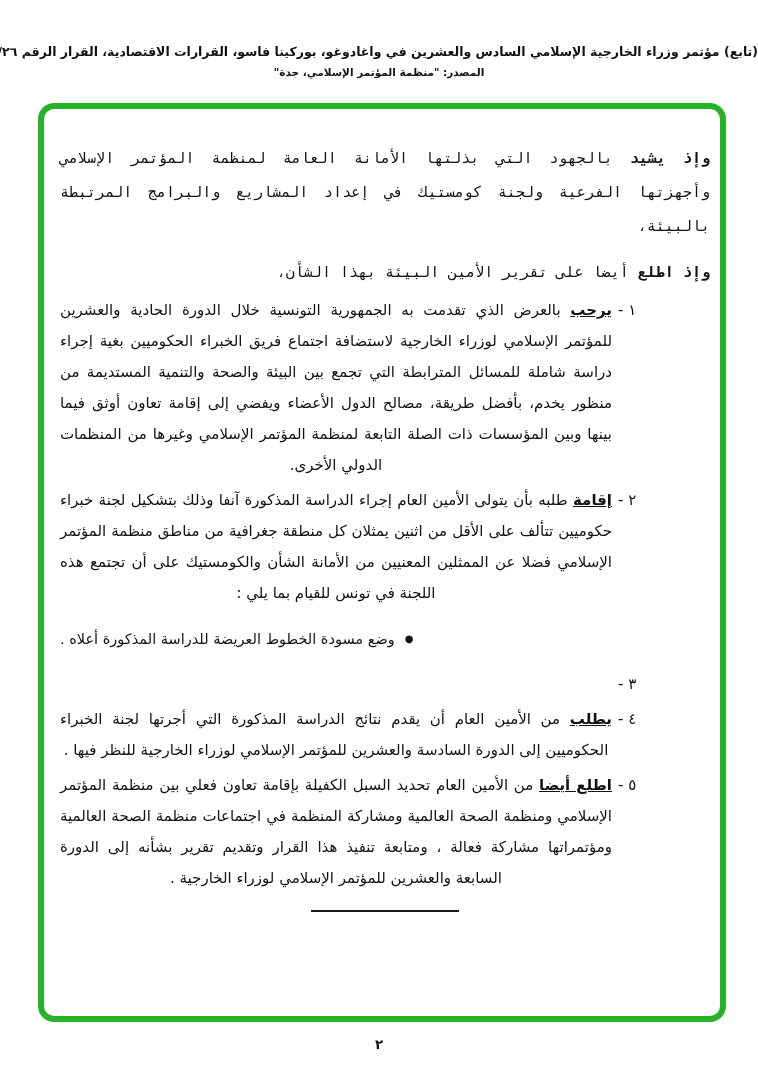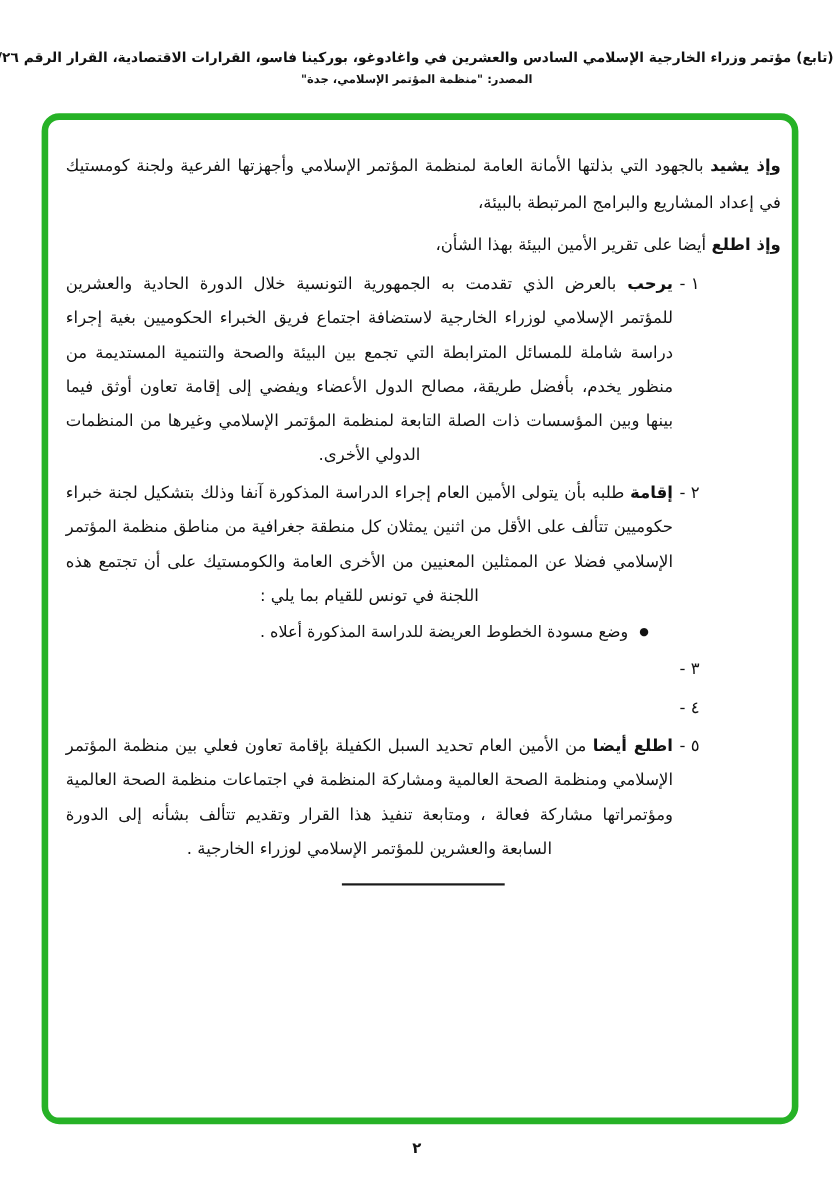--- a/index.html
+++ b/index.html
@@ -9,28 +9,28 @@
     overflow:hidden;
   }
   .header{position:absolute;top:44px;right:0;left:0;text-align:center;}
   .h1{font-size:12.5px;font-weight:bold;white-space:nowrap;letter-spacing:0;}
   .h2{font-size:10.5px;font-weight:bold;margin-top:7px;}
   .frame{
     position:absolute;top:103px;left:38px;width:688px;height:919px;
     box-sizing:border-box;border:6px solid #26b226;border-radius:16px;
     padding:22px 10px 0 16px;
   }
-  p.pre{font-size:15px;line-height:34px;text-align:justify;margin:2px 0 4px 0;}
+  p.pre{font-size:15px;line-height:34px;text-align:justify;margin:12px 0 4px 0;font-family:Liberation Mono, monospace;}
   p.pre b{font-weight:bold;}
   .item{display:flex;font-size:15px;line-height:31px;margin:0 0 4px 0;}
   .item .num{flex:0 0 98px;box-sizing:border-box;padding-left:6px;text-align:left;}
   .item .txt{flex:1;text-align:justify;text-align-last:center;}
-  .item .txt b{font-weight:bold;}
+  .item .txt b{font-weight:bold;text-decoration:underline;}
   .bullets{margin:6px 120px 6px 0;}
-  .bullet{font-size:14.5px;line-height:24px;text-align:right;}
+  .bullet{font-size:14.5px;line-height:47px;text-align:left;}
   .bullet .dot{font-size:10px;vertical-align:2px;margin-left:10px;}
   .divider{width:148px;height:2px;background:#1a1a1a;margin:16px auto 0 auto;}
   .pageno{position:absolute;top:1036px;left:0;right:0;text-align:center;
     font-size:13.5px;font-weight:bold;}
 </style>
 </head>
 <body>
 
 <div class="header">
   <div class="h1">(تابع) مؤتمر وزراء الخارجية الإسلامي السادس والعشرين في واغادوغو، بوركينا فاسو، القرارات الاقتصادية، القرار الرقم ٤١/٢٦-أق</div>
@@ -44,37 +44,38 @@
 
   <p class="pre"><b>وإذ اطلع</b><span> أيضا على تقرير الأمين البيئة بهذا الشأن،</span></p>
 
   <div class="item">
     <span class="num">١ -</span>
     <span class="txt"><b>يرحب</b><span> بالعرض الذي تقدمت به الجمهورية التونسية خلال الدورة الحادية والعشرين للمؤتمر الإسلامي لوزراء الخارجية لاستضافة اجتماع فريق الخبراء الحكوميين بغية إجراء دراسة شاملة للمسائل المترابطة التي تجمع بين البيئة والصحة والتنمية المستديمة من منظور يخدم، بأفضل طريقة، مصالح الدول الأعضاء ويفضي إلى إقامة تعاون أوثق فيما بينها وبين المؤسسات ذات الصلة التابعة لمنظمة المؤتمر الإسلامي وغيرها من المنظمات الدولي الأخرى.</span></span>
   </div>
 
   <div class="item">
     <span class="num">٢ -</span>
-    <span class="txt"><b>إقامة</b><span> طلبه بأن يتولى الأمين العام إجراء الدراسة المذكورة آنفا وذلك بتشكيل لجنة خبراء حكوميين تتألف على الأقل من اثنين يمثلان كل منطقة جغرافية من مناطق منظمة المؤتمر الإسلامي فضلا عن الممثلين المعنيين من الأخرى العامة والكومستيك على أن تجتمع هذه اللجنة في تونس للقيام بما يلي :</span></span>
+    <span class="txt"><b>إقامة</b><span> طلبه بأن يتولى الأمين العام إجراء الدراسة المذكورة آنفا وذلك بتشكيل لجنة خبراء حكوميين تتألف على الأقل من اثنين يمثلان كل منطقة جغرافية من مناطق منظمة المؤتمر الإسلامي فضلا عن الممثلين المعنيين من الأمانة الشأن والكومستيك على أن تجتمع هذه اللجنة في تونس للقيام بما يلي :</span></span>
   </div>
 
   <div class="bullets">
     <div class="bullet"><span class="dot">●</span><span>وضع مسودة الخطوط العريضة للدراسة المذكورة أعلاه .</span></div>
   </div>
 
   <div class="item">
     <span class="num">٣ -</span>
   </div>
 
   <div class="item">
     <span class="num">٤ -</span>
+    <span class="txt"><b>يطلب</b><span> من الأمين العام أن يقدم نتائج الدراسة المذكورة التي أجرتها لجنة الخبراء الحكوميين إلى الدورة السادسة والعشرين للمؤتمر الإسلامي لوزراء الخارجية للنظر فيها .</span></span>
   </div>
 
   <div class="item">
     <span class="num">٥ -</span>
-    <span class="txt"><b>اطلع أيضا</b><span> من الأمين العام تحديد السبل الكفيلة بإقامة تعاون فعلي بين منظمة المؤتمر الإسلامي ومنظمة الصحة العالمية ومشاركة المنظمة في اجتماعات منظمة الصحة العالمية ومؤتمراتها مشاركة فعالة ، ومتابعة تنفيذ هذا القرار وتقديم تتألف بشأنه إلى الدورة السابعة والعشرين للمؤتمر الإسلامي لوزراء الخارجية .</span></span>
+    <span class="txt"><b>اطلع أيضا</b><span> من الأمين العام تحديد السبل الكفيلة بإقامة تعاون فعلي بين منظمة المؤتمر الإسلامي ومنظمة الصحة العالمية ومشاركة المنظمة في اجتماعات منظمة الصحة العالمية ومؤتمراتها مشاركة فعالة ، ومتابعة تنفيذ هذا القرار وتقديم تقرير بشأنه إلى الدورة السابعة والعشرين للمؤتمر الإسلامي لوزراء الخارجية .</span></span>
   </div>
 
   <div class="divider"></div>
 
 </div>
 
 <div class="pageno">٢</div>
 
 </body></html>

